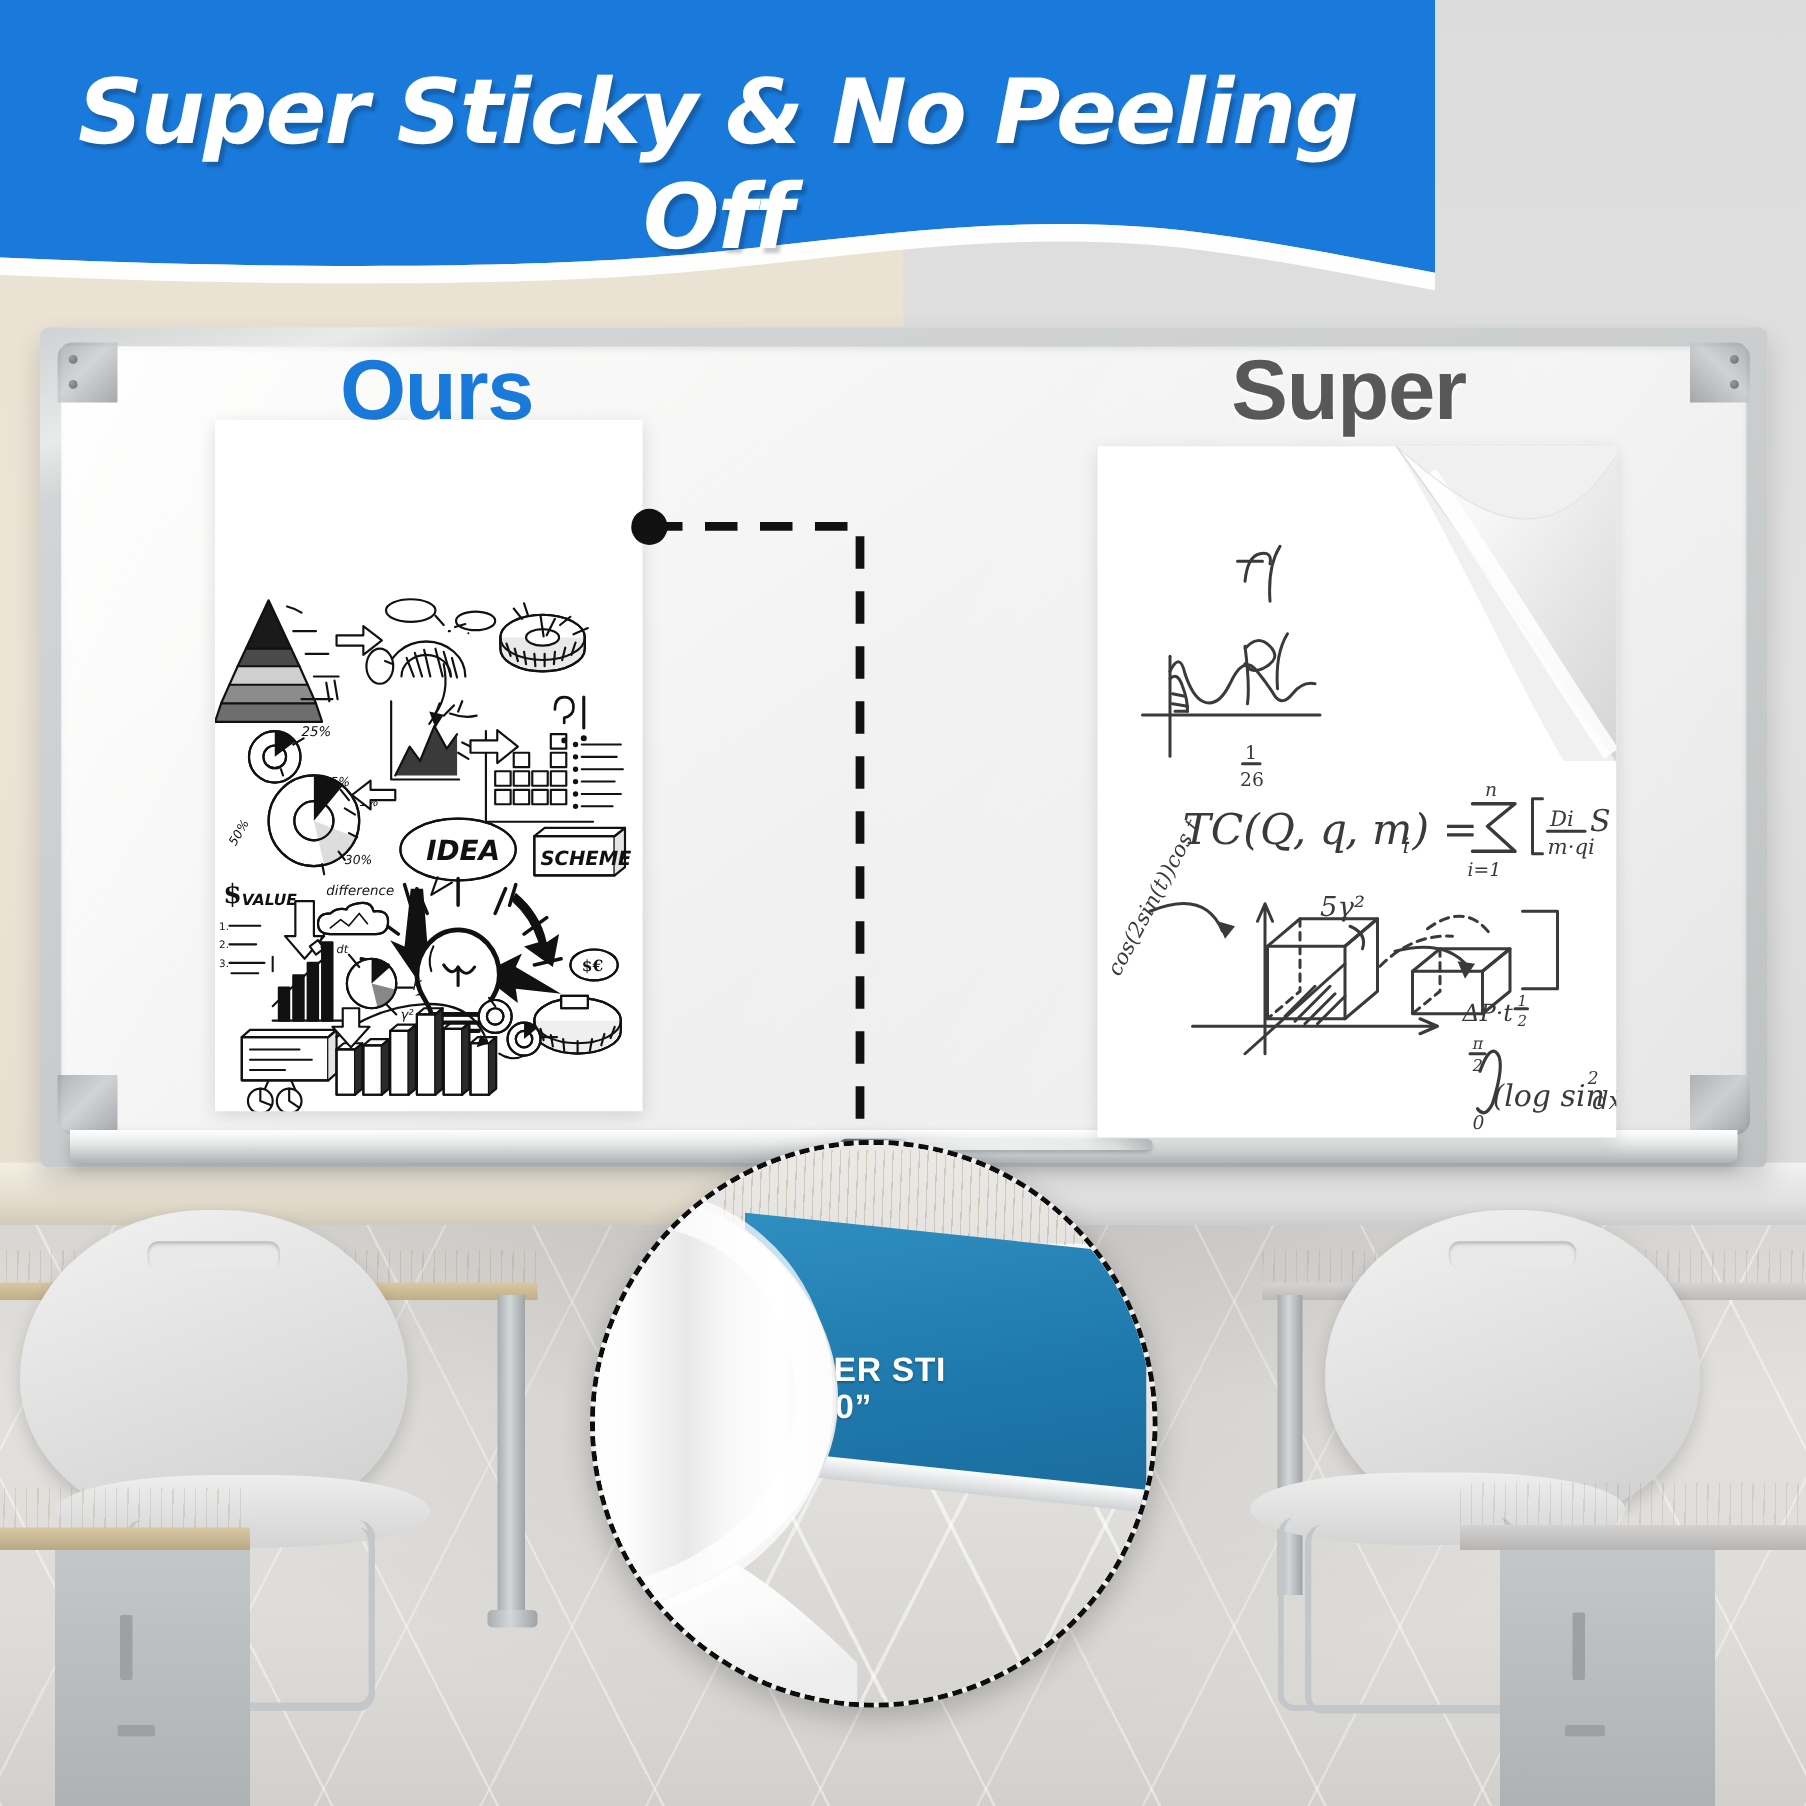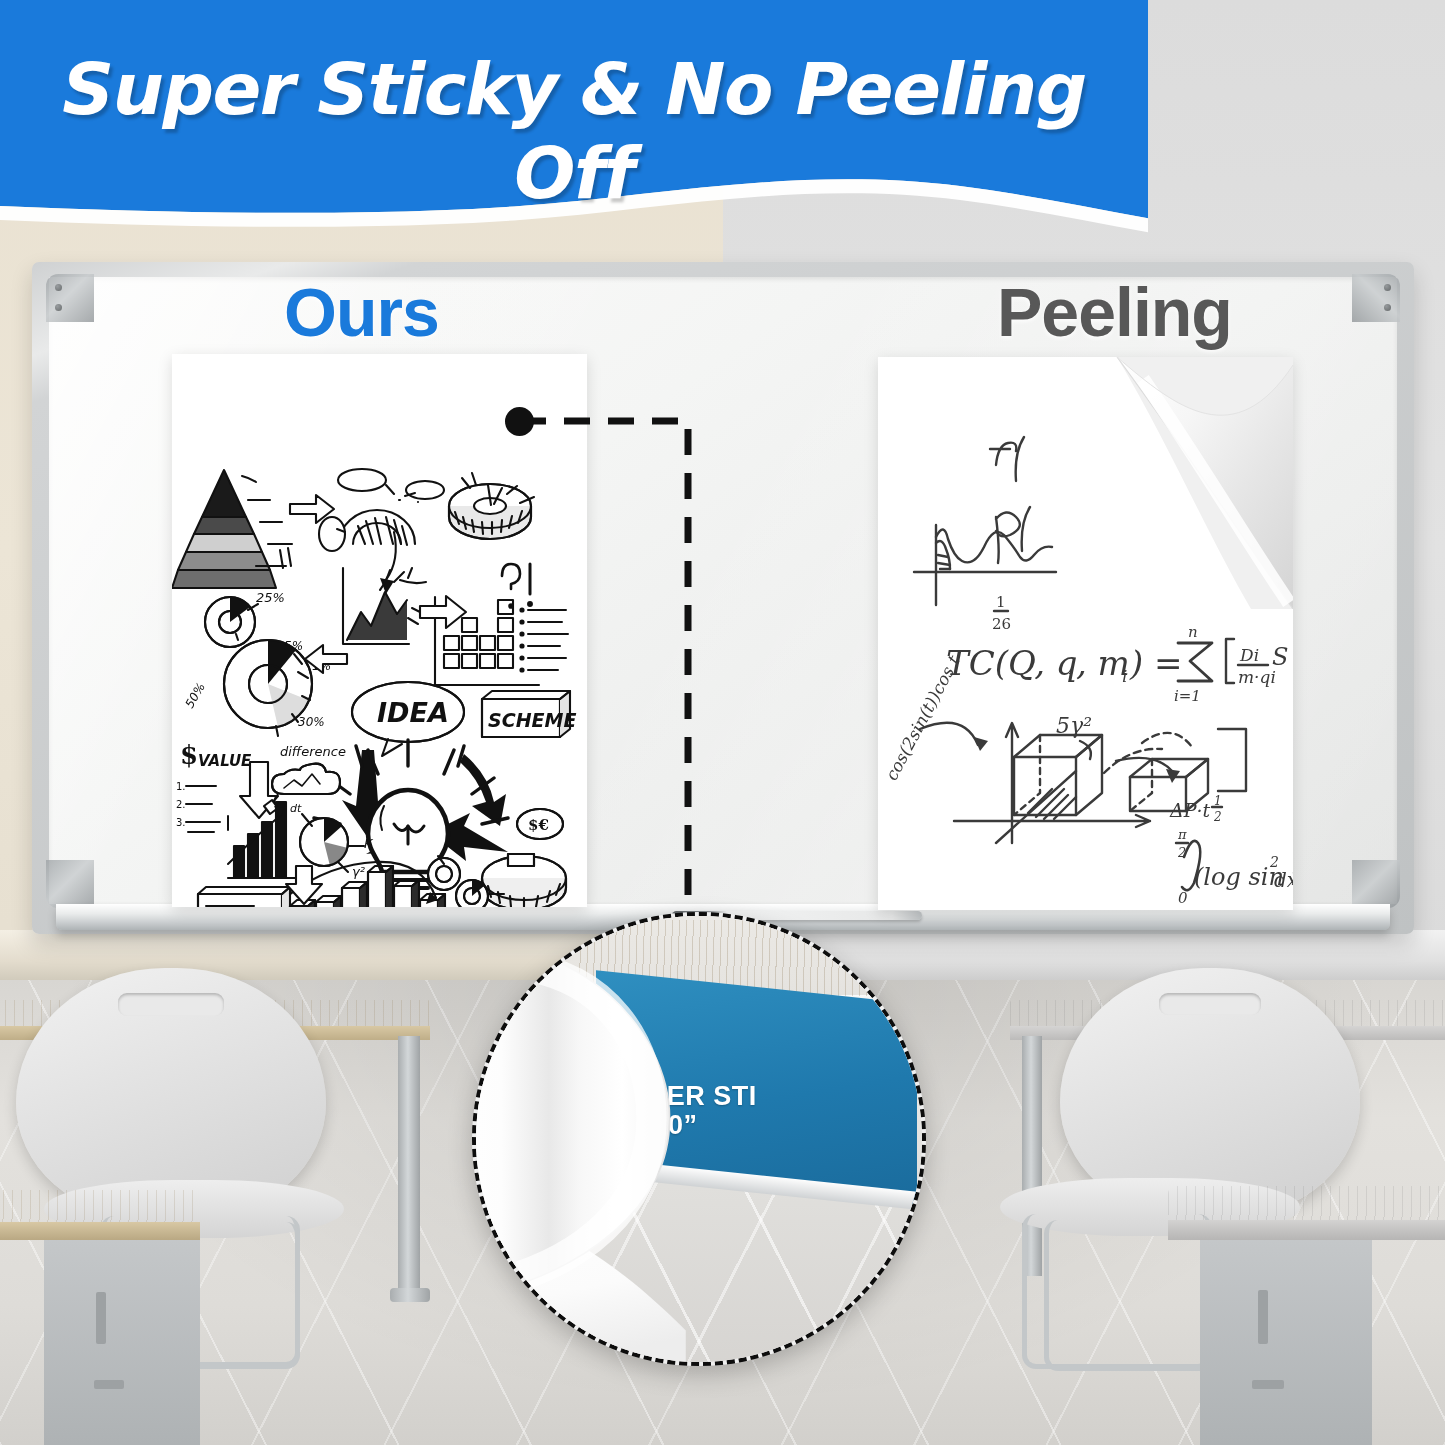--- a/index.html
+++ b/index.html
@@ -56,29 +56,29 @@
   .wb-tray{position:absolute;left:24px;right:24px;bottom:4px;height:26px;
     border-radius:0 0 6px 6px;
     background:linear-gradient(180deg,#ffffff 0%,#e9ebeb 38%,#c9cdcf 72%,#aeb3b5 100%);
     box-shadow:0 6px 10px rgba(0,0,0,.18);}
   .marker{position:absolute;left:640px;bottom:14px;width:250px;height:9px;border-radius:5px;
     background:linear-gradient(90deg,#5e6366 0%,#8b9093 14%,#f2f3f3 22%,#e7e8e8 88%,#bfc3c5 100%);
     box-shadow:0 2px 3px rgba(0,0,0,.2);}
 
   
   .lbl{position:absolute;font-weight:700;letter-spacing:-1px;line-height:1;
-    white-space:nowrap;margin-left:12px;}
+    white-space:nowrap;}
   .lbl-ours{left:272px;top:278px;font-size:68px;color:#1a7adb;
     text-shadow:0 2px 4px rgba(255,255,255,.9);}
   .lbl-others{left:985px;top:278px;font-size:68px;color:#585858;
     text-shadow:0 2px 4px rgba(255,255,255,.9);}
 
   
   .sheet{position:absolute;background:#fff;}
-  .sheet-ours{left:172px;top:354px;width:415px;height:553px;
+  .sheet-ours{left:172px;top:336px;width:342px;height:553px;
     box-shadow:0 4px 14px rgba(0,0,0,.13);}
   .sheet-others{left:878px;top:357px;width:415px;height:553px;
     box-shadow:0 4px 14px rgba(0,0,0,.13);}
   .doodle-svg,.math-svg{position:absolute;left:0;top:0;width:100%;height:100%;}
 
   
   .peel{position:absolute;right:0;top:0;width:236px;height:252px;pointer-events:none;}
 
   
   .lead{position:absolute;pointer-events:none;left:0;top:0;width:1445px;height:1445px;}
@@ -172,21 +172,21 @@
       </div>
       <div class="wb-corner bl"></div>
       <div class="wb-corner br"></div>
 
       <div class="wb-tray"></div>
       <div class="marker"></div>
     </div>
 
     <div class="lbl lbl-ours">Ours</div>
 
-    <div class="lbl lbl-others">Peeling</div>
+    <div class="lbl lbl-others">Super</div>
 
     <div class="sheet sheet-ours">
       <svg class="doodle-svg" viewBox="0 0 415 553">
         <g fill="none" stroke="#111" stroke-width="2.1" stroke-linecap="round" stroke-linejoin="round">
 
           <path d="M52 116 L30 163 L74 163 Z" fill="#1a1a1a" stroke="none"></path>
           <path d="M30 163 L22 180 L82 180 L74 163 Z" fill="#4a4a4a" stroke="none"></path>
           <path d="M22 180 L14 198 L90 198 L82 180 Z" fill="#cfcfcf" stroke="none"></path>
           <path d="M14 198 L6 216 L98 216 L90 198 Z" fill="#8c8c8c" stroke="none"></path>
           <path d="M6 216 L0 234 L104 234 L98 216 Z" fill="#6e6e6e" stroke="none"></path>

